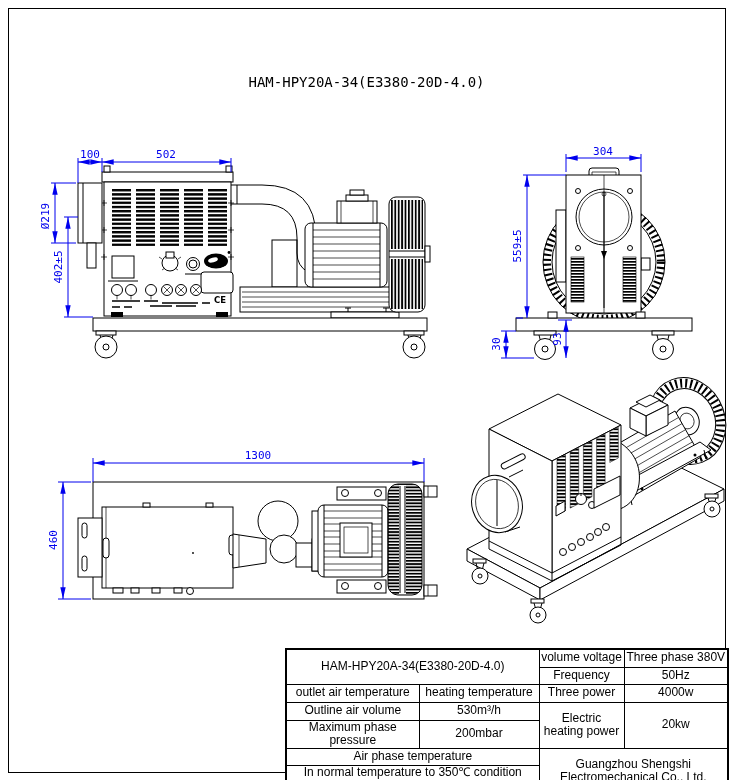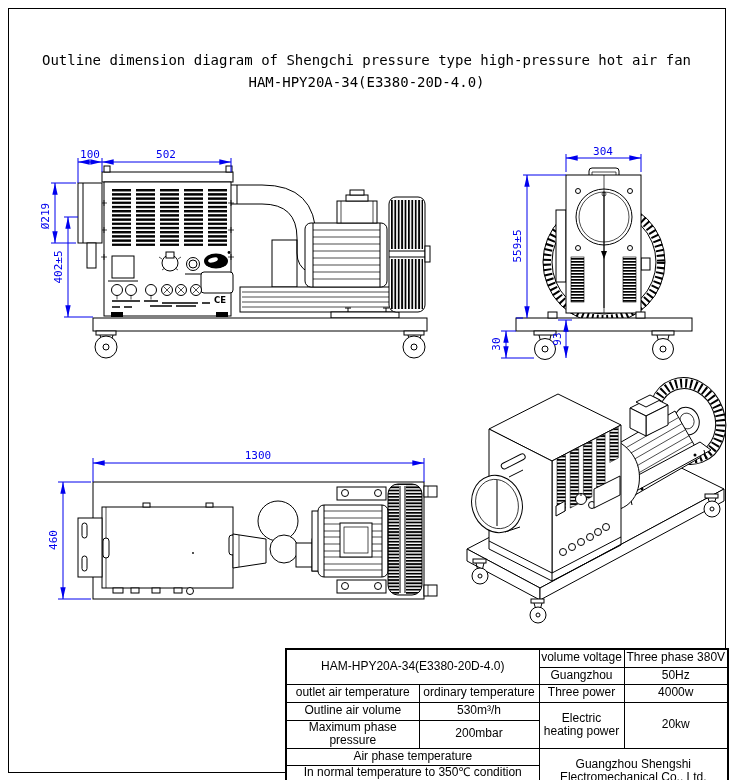--- a/index.html
+++ b/index.html
@@ -29,21 +29,20 @@
   .heat{font-size:11.5px;}
   .cond{font-size:11.5px;}
   .company{font-size:13px;}
 </style>
 </head>
 <body>
 
 <div class="page">
   <div class="page-border"></div>
 
-  <div class="title1">Outline dimension diagram of Shengchi pressure type high-pressure hot air fan</div>
   <div class="title2">HAM-HPY20A-34(E3380-20D-4.0)</div>
 
   <svg style="left:30px;top:140px" width="450" height="226" viewBox="30 140 450 226">
     <defs>
       <marker id="fArr" viewBox="0 0 10 6" refX="10" refY="3" markerWidth="12" markerHeight="7" orient="auto-start-reverse" markerUnits="userSpaceOnUse">
         <path d="M0,0.7 L10,3 L0,5.3 Z" fill="#0000ee"></path>
         </marker>
       <pattern id="fLouv" patternUnits="userSpaceOnUse" width="6" height="4.2">
         <rect x="0" y="0" width="6" height="2.4" fill="#000"></rect>
         </pattern>
@@ -431,26 +430,26 @@
         <col style="width:85px">
         <col style="width:104px">
     </colgroup>
     <tbody>
         <tr style="height:18px">
       <td colspan="2" rowspan="2" class="model">HAM-HPY20A-34(E3380-20D-4.0)</td>
       <td>volume voltage</td>
       <td>Three phase 380V</td>
     </tr>
     <tr style="height:17px">
-      <td>Guangzhou</td>
+      <td>Frequency</td>
       <td>50Hz</td>
     </tr>
     <tr style="height:18px">
       <td>outlet air temperature</td>
-      <td>ordinary temperature</td>
+      <td>heating temperature</td>
       <td>Three power</td>
       <td>4000w</td>
     </tr>
     <tr style="height:18px">
       <td>Outline air volume</td>
       <td>530m³/h</td>
       <td rowspan="2" class="heat">Electric heating power</td>
       <td rowspan="2">20kw</td>
     </tr>
     <tr style="height:18px">

